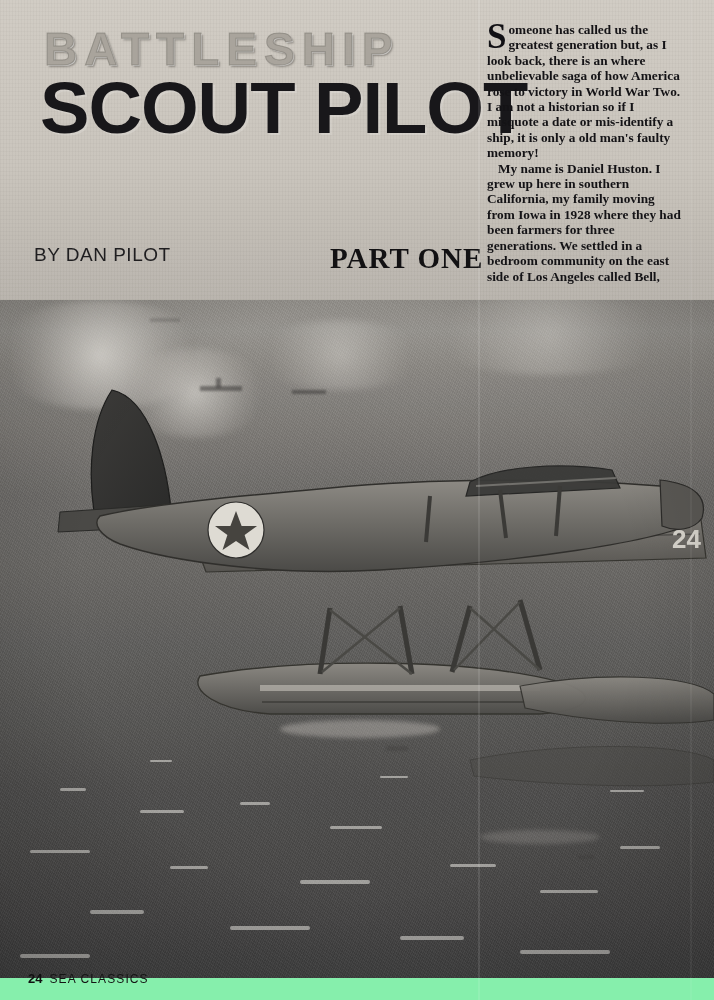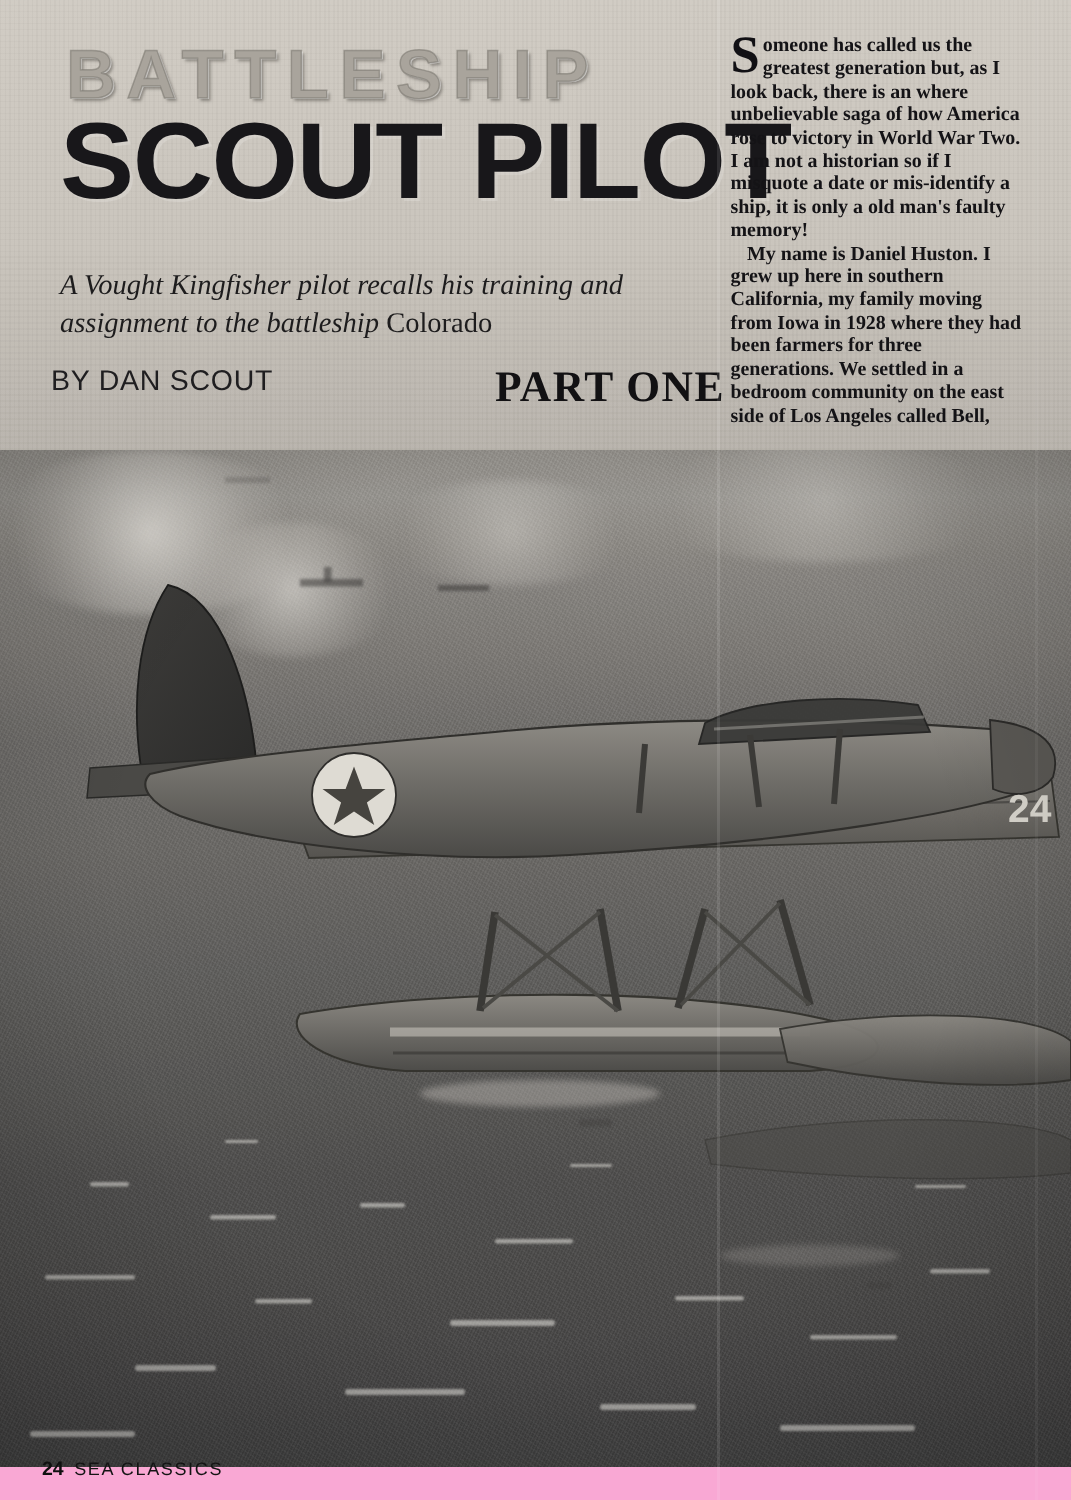--- a/index.html
+++ b/index.html
@@ -11,21 +11,21 @@
     width: 714px;
     height: 1000px;
     overflow: hidden;
     font-family: "Liberation Serif", serif;
   }
 
   .page {
     position: relative;
     width: 714px;
     height: 1000px;
-    background: #f9a8d4;
+    background: #86efac;
     overflow: hidden;
   }
 
   
   .photo {
     position: absolute;
     left: 0;
     top: 290px;
     width: 714px;
     height: 688px;
@@ -339,25 +339,22 @@
 
     <div class="vignette"></div>
   </div>
 
   <div class="masthead">
     <div class="paper-tex"></div>
 
     <div class="kicker">BATTLESHIP</div>
     <div class="headline">SCOUT PILOT</div>
 
-    <div class="deck">
-      <span>A Vought Kingfisher pilot recalls his training and assignment to the battleship </span><span class="roman">Colorado</span>
-    </div>
-
-    <div class="byline">BY DAN SCOUT</div>
+
+    <div class="byline">BY DAN PILOT</div>
     <div class="part">PART ONE</div>
   </div>
 
   <div class="col">
     <p><span class="dropcap">S</span><span>omeone has called us the greatest generation but, as I look back, there is an where unbelievable saga of how America rose to victory in World War Two. I am not a historian so if I misquote a date or mis-identify a ship, it is only a old man's faulty memory!</span></p>
     <p>My name is Daniel Huston. I grew up here in southern California, my family moving from Iowa in 1928 where they had been farmers for three generations. We settled in a bedroom community on the east side of Los Angeles called Bell,</p>
   </div>
 
   <div class="fold" style="left:478px;"></div>
   <div class="fold" style="left:690px; opacity:.5;"></div>

